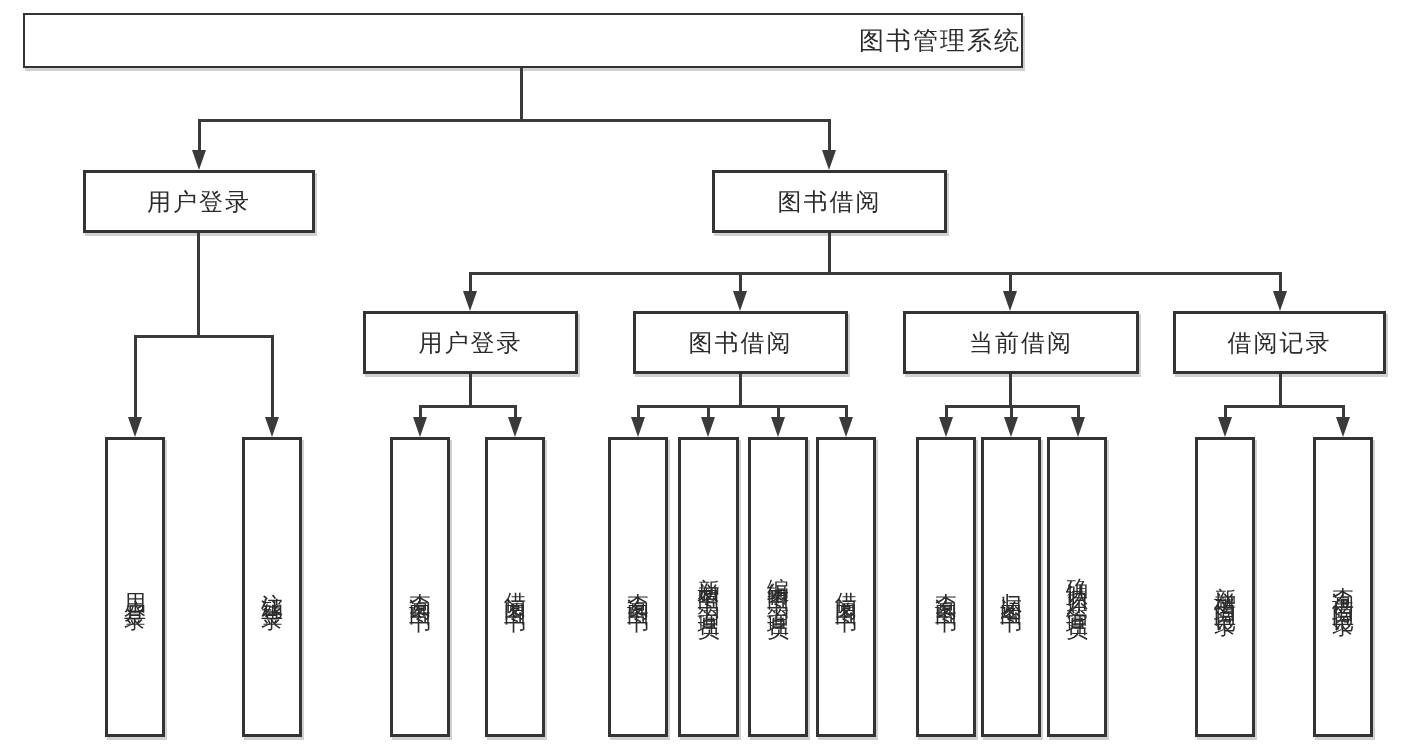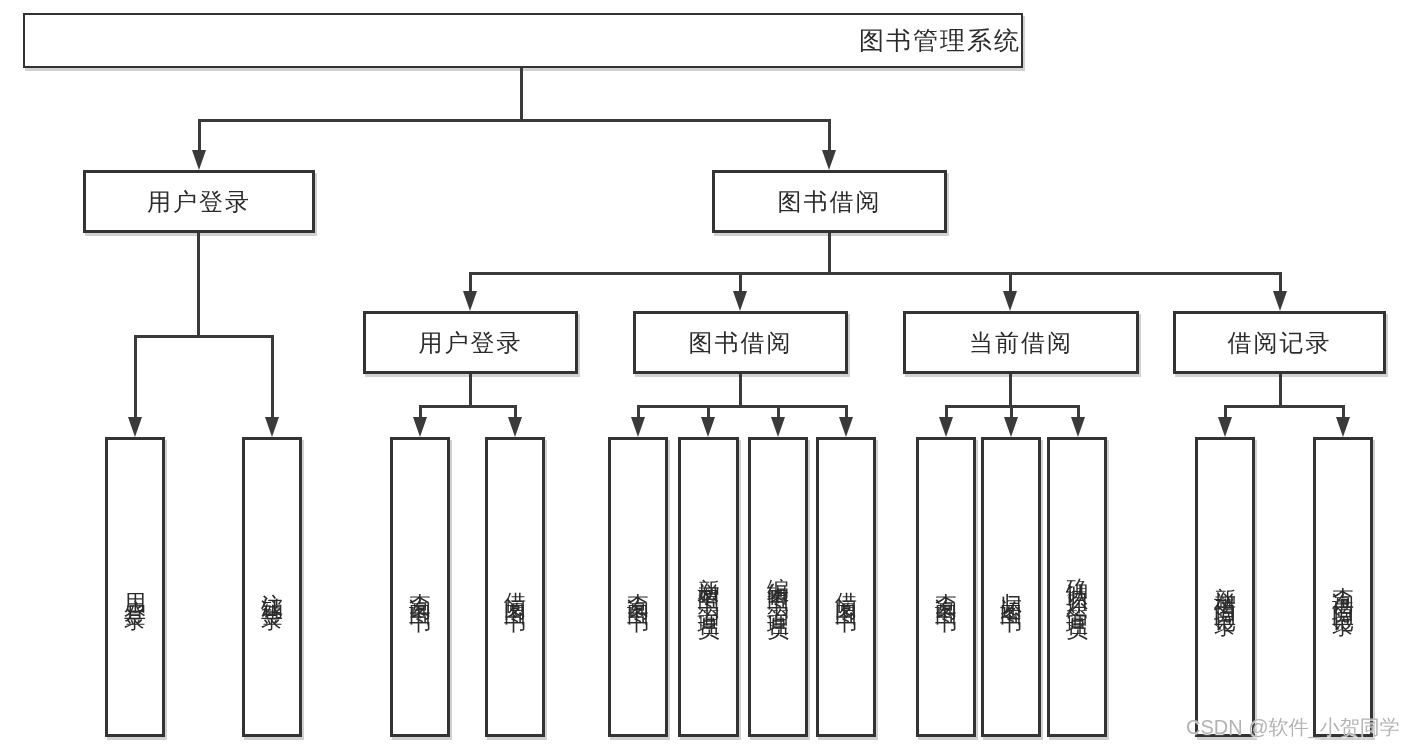--- a/index.html
+++ b/index.html
@@ -160,15 +160,14 @@
     <span class="lbl">确认归还（管理员）</span>
   </div>
 
   <div class="node v" style="left:1195px;top:437px;width:60px;height:300px">
     <span class="lbl">新增借阅记录</span>
   </div>
   <div class="node v" style="left:1313px;top:437px;width:60px;height:300px">
     <span class="lbl">查询借阅记录</span>
   </div>
 
-  <div class="watermark">CSDN @软件_小贺同学</div>
 
 </div>
 
 </body></html>

